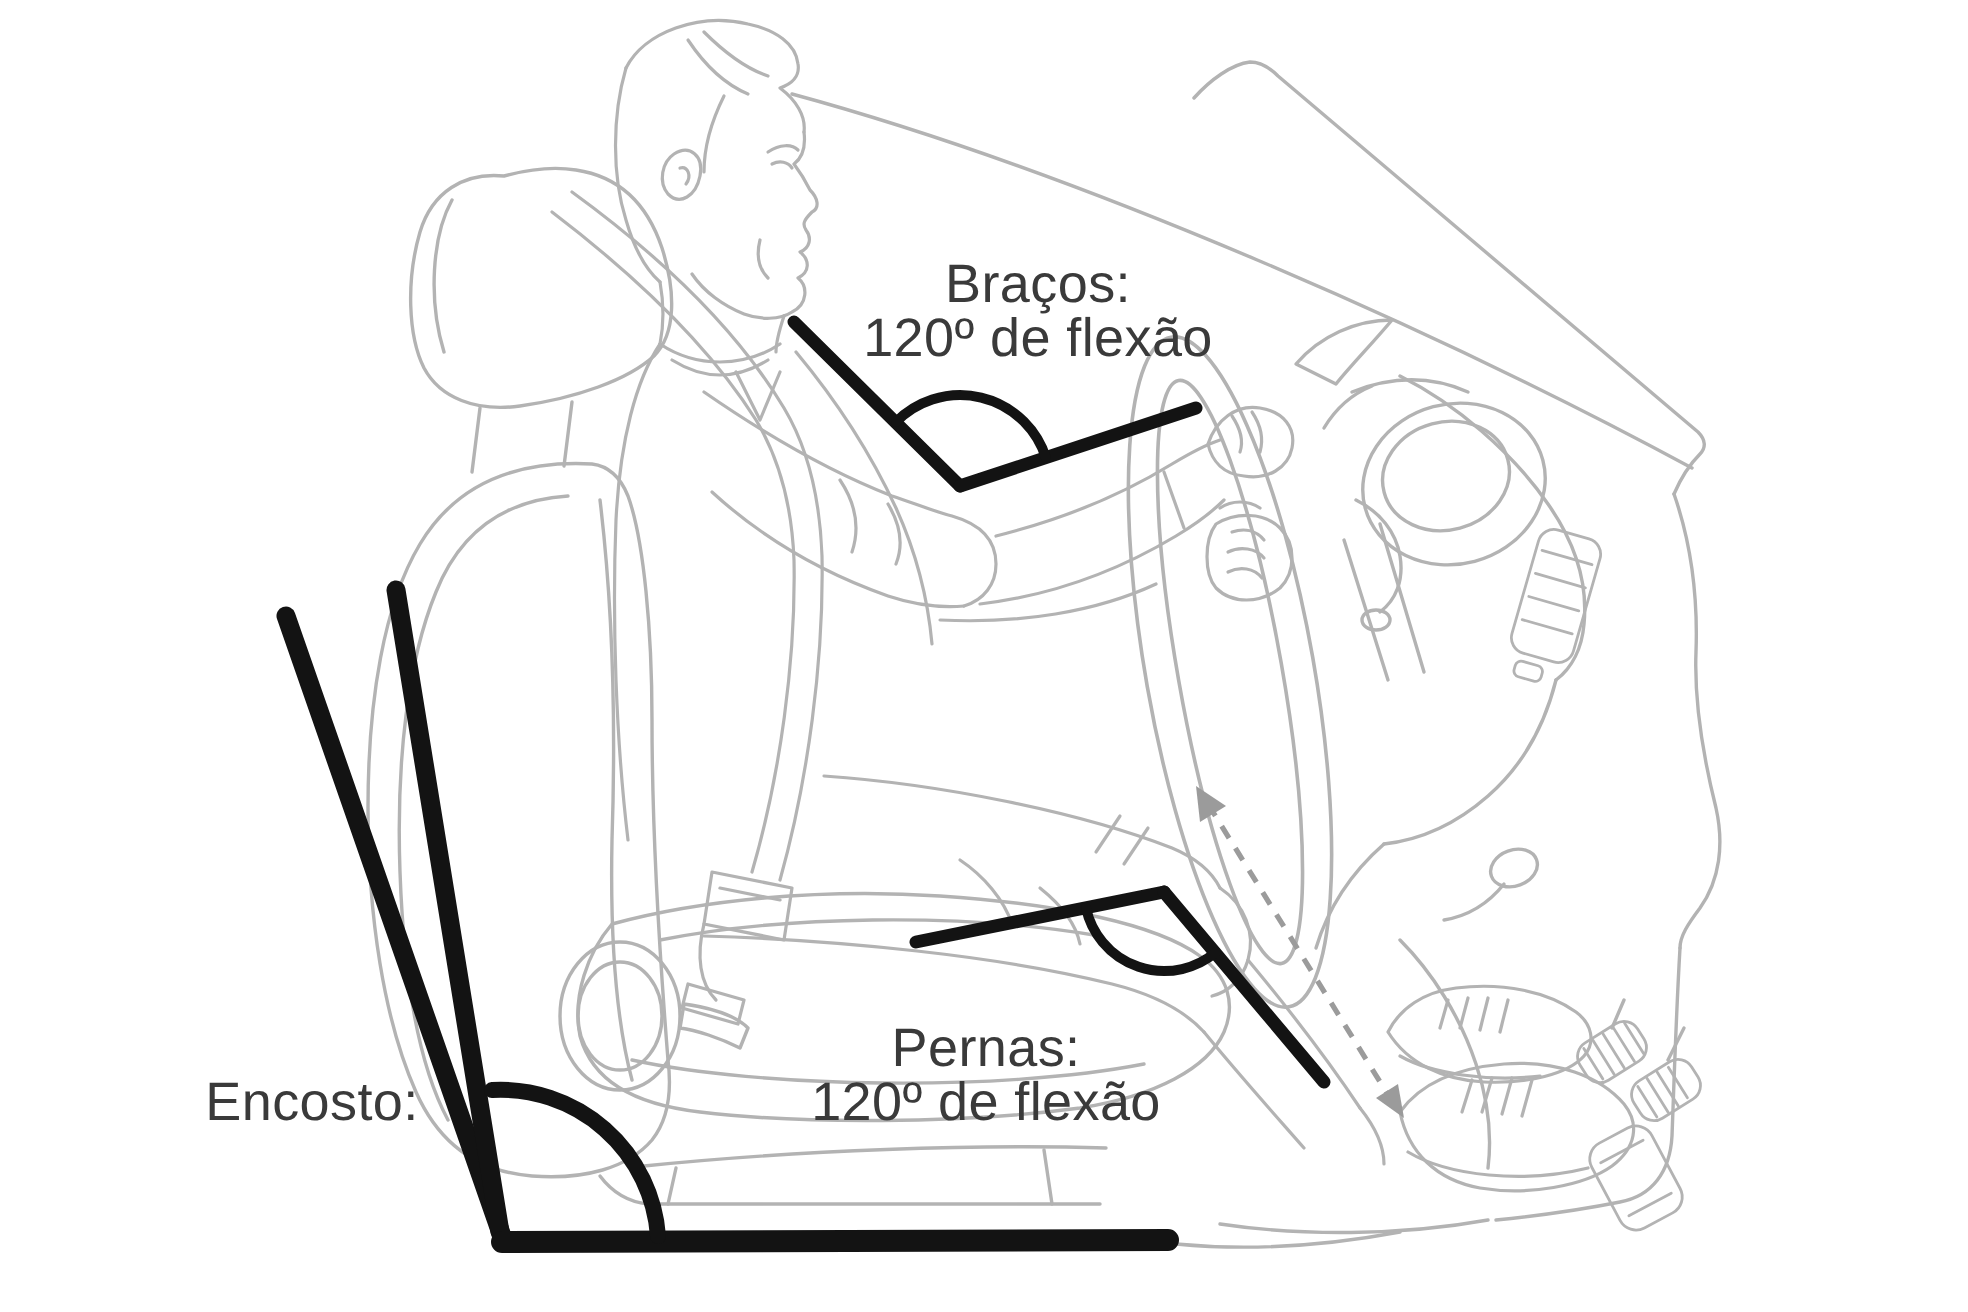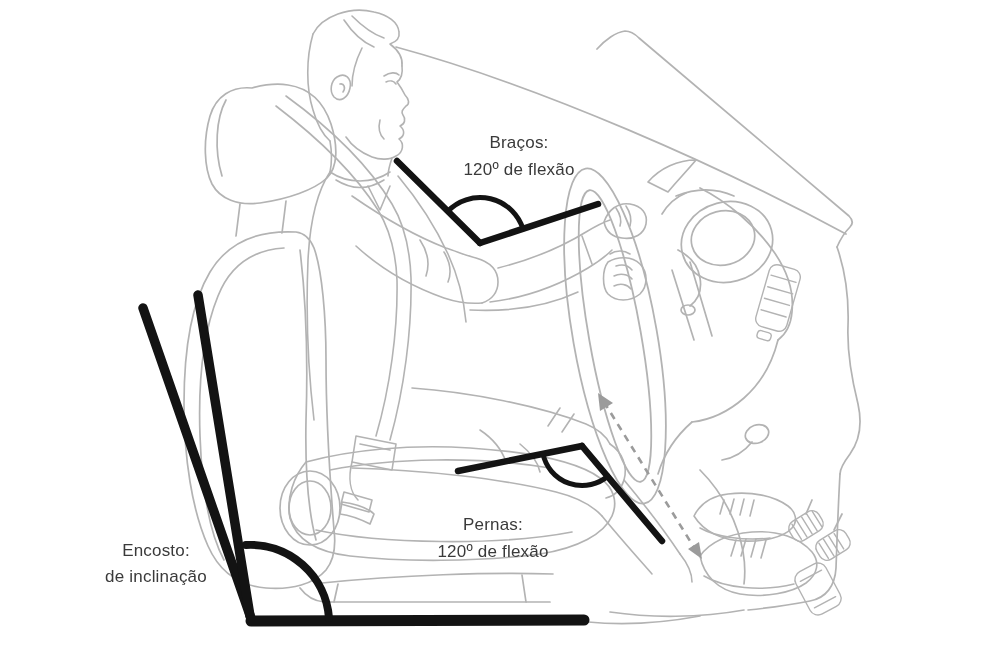--- a/index.html
+++ b/index.html
@@ -9,21 +9,21 @@
     background:#ffffff;
     overflow:hidden;
     font-family:"Liberation Sans", sans-serif;
   }
   .stage svg{position:absolute;left:0;top:0;}
   .ann-label{
     position:absolute;
     width:280px;
     text-align:center;
     color:#3a3a3a;
-    font-size:17px;
+    font-size:27px;
     line-height:27px;
     font-weight:400;
     letter-spacing:.2px;
     white-space:nowrap;
   }
   .ann-label span{display:block;}
 </style>
 </head>
 <body>
 
@@ -244,16 +244,15 @@
     <span>120º de flexão</span>
   </div>
 
   <div class="ann-label" style="left:353px; top:511px;text-align:center;">
     <span>Pernas:</span>
     <span>120º de flexão</span>
   </div>
 
   <div class="ann-label" style="left:16px; top:538px; line-height:26px;">
     <span>Encosto:</span>
-    <span>de inclinação</span>
   </div>
 
 </div>
 
 </body></html>

